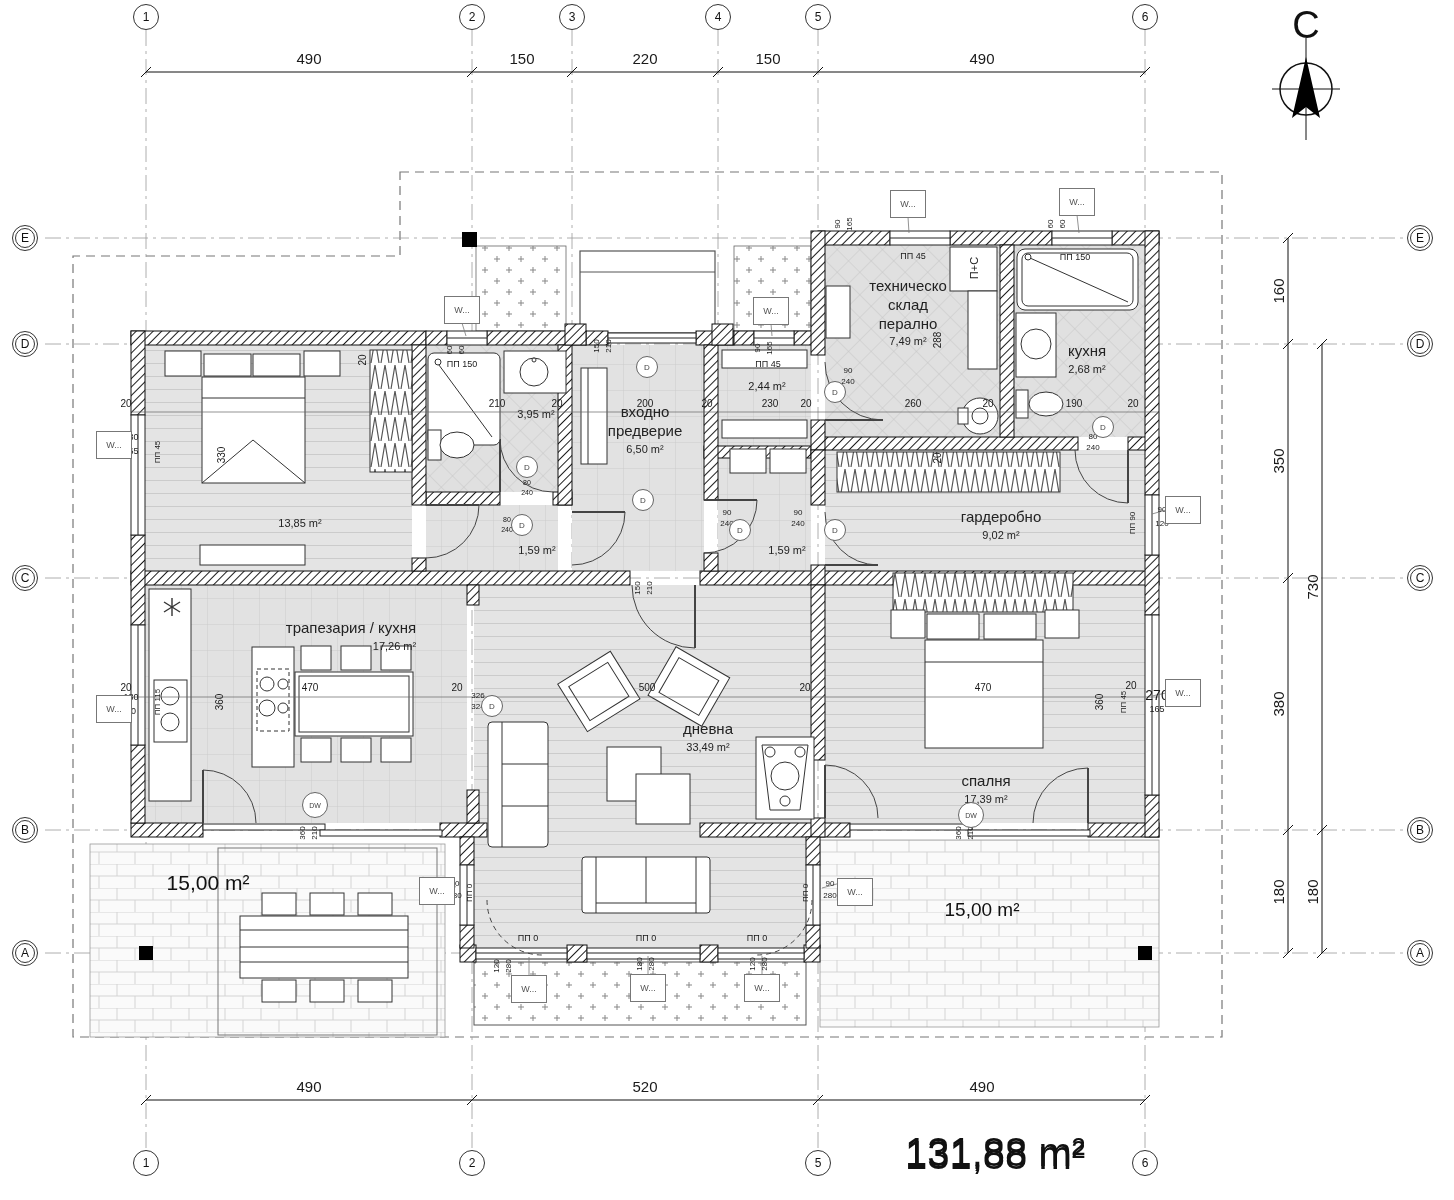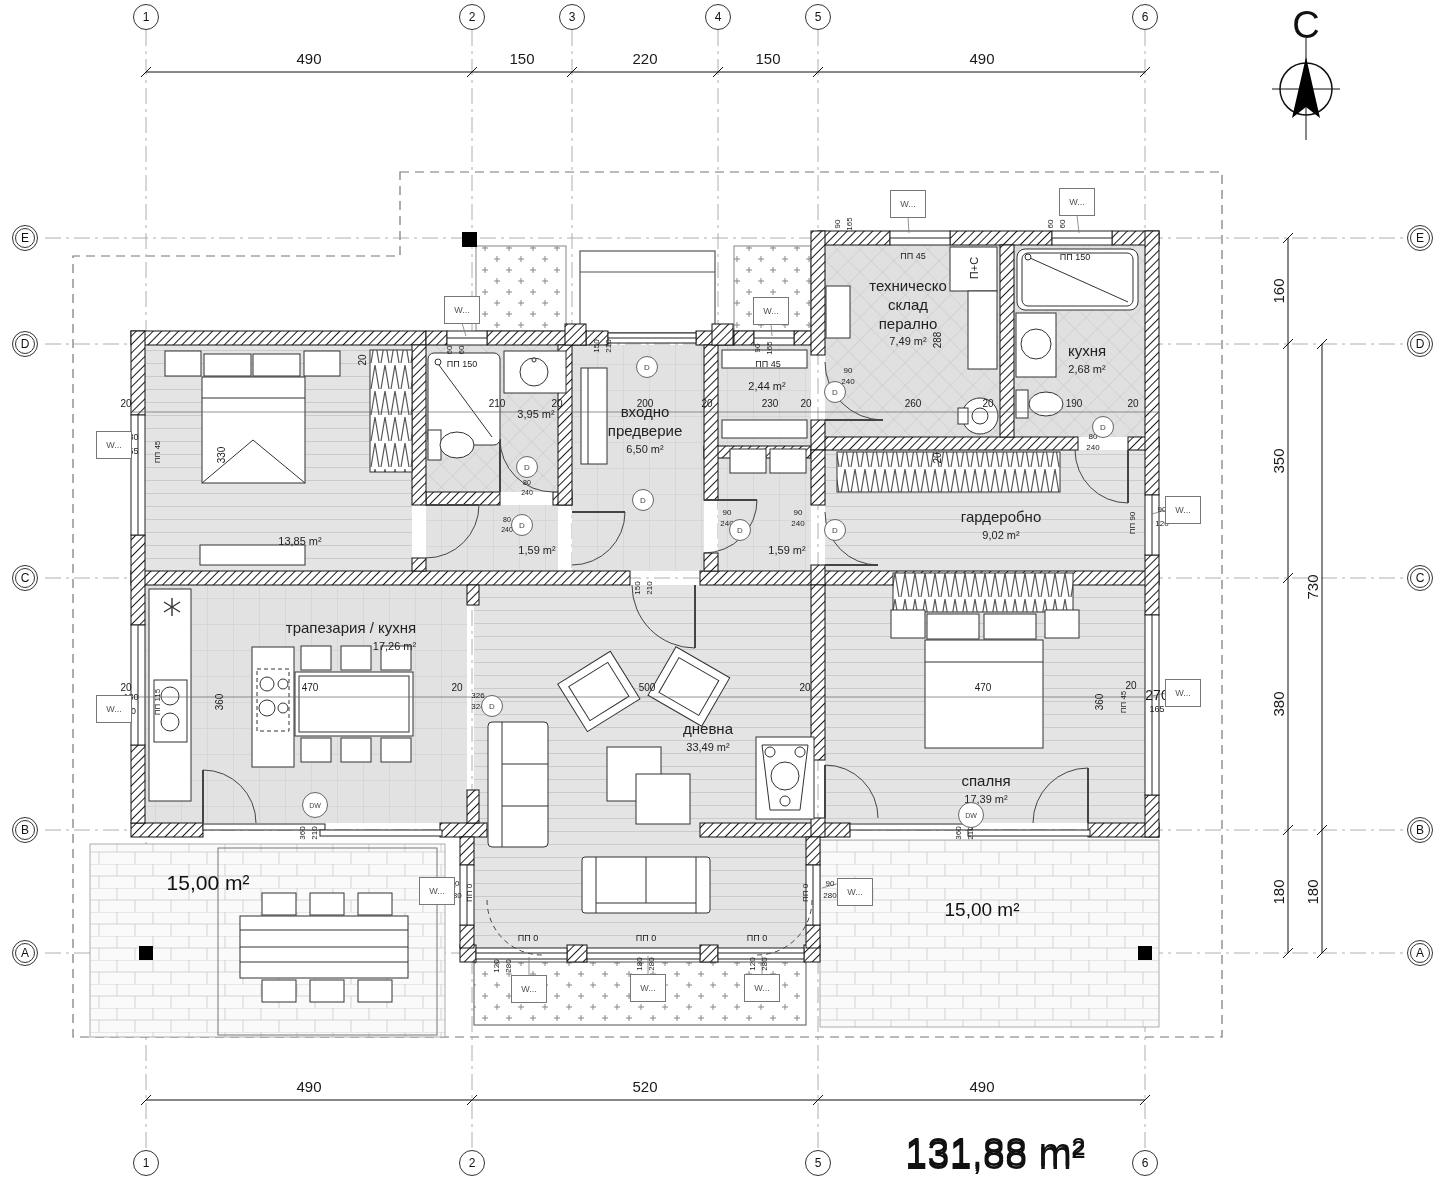--- a/index.html
+++ b/index.html
@@ -446,21 +446,21 @@
     <div class="lbl" style="left: 982px; top: 58px; font-size: 15px; transform: translate(-50%, -50%);">490</div>
     <div class="lbl" style="left: 309px; top: 1086px; font-size: 15px; transform: translate(-50%, -50%);">490</div>
     <div class="lbl" style="left: 645px; top: 1086px; font-size: 15px; transform: translate(-50%, -50%);">520</div>
     <div class="lbl" style="left: 982px; top: 1086px; font-size: 15px; transform: translate(-50%, -50%);">490</div>
     <div class="lbl" style="left: 1278px; top: 291px; font-size: 15px; transform: translate(-50%, -50%) rotate(-90deg);">160</div>
     <div class="lbl" style="left: 1278px; top: 461px; font-size: 15px; transform: translate(-50%, -50%) rotate(-90deg);">350</div>
     <div class="lbl" style="left: 1278px; top: 704px; font-size: 15px; transform: translate(-50%, -50%) rotate(-90deg);">380</div>
     <div class="lbl" style="left: 1278px; top: 892px; font-size: 15px; transform: translate(-50%, -50%) rotate(-90deg);">180</div>
     <div class="lbl" style="left: 1312px; top: 587px; font-size: 15px; transform: translate(-50%, -50%) rotate(-90deg);">730</div>
     <div class="lbl" style="left: 1312px; top: 892px; font-size: 15px; transform: translate(-50%, -50%) rotate(-90deg);">180</div>
-    <div class="room" style="left: 300px; top: 540px;">
+    <div class="room" style="left: 300px; top: 522px;">
       <div class="rarea">13,85 m²</div>
     </div>
     <div class="room" style="left: 536px; top: 413px;">
       <div class="rarea">3,95 m²</div>
     </div>
     <div class="room" style="left: 645px; top: 429px;">
       <div class="rname">входно
 предверие</div>
       <div class="rarea">6,50 m²</div>
     </div>

